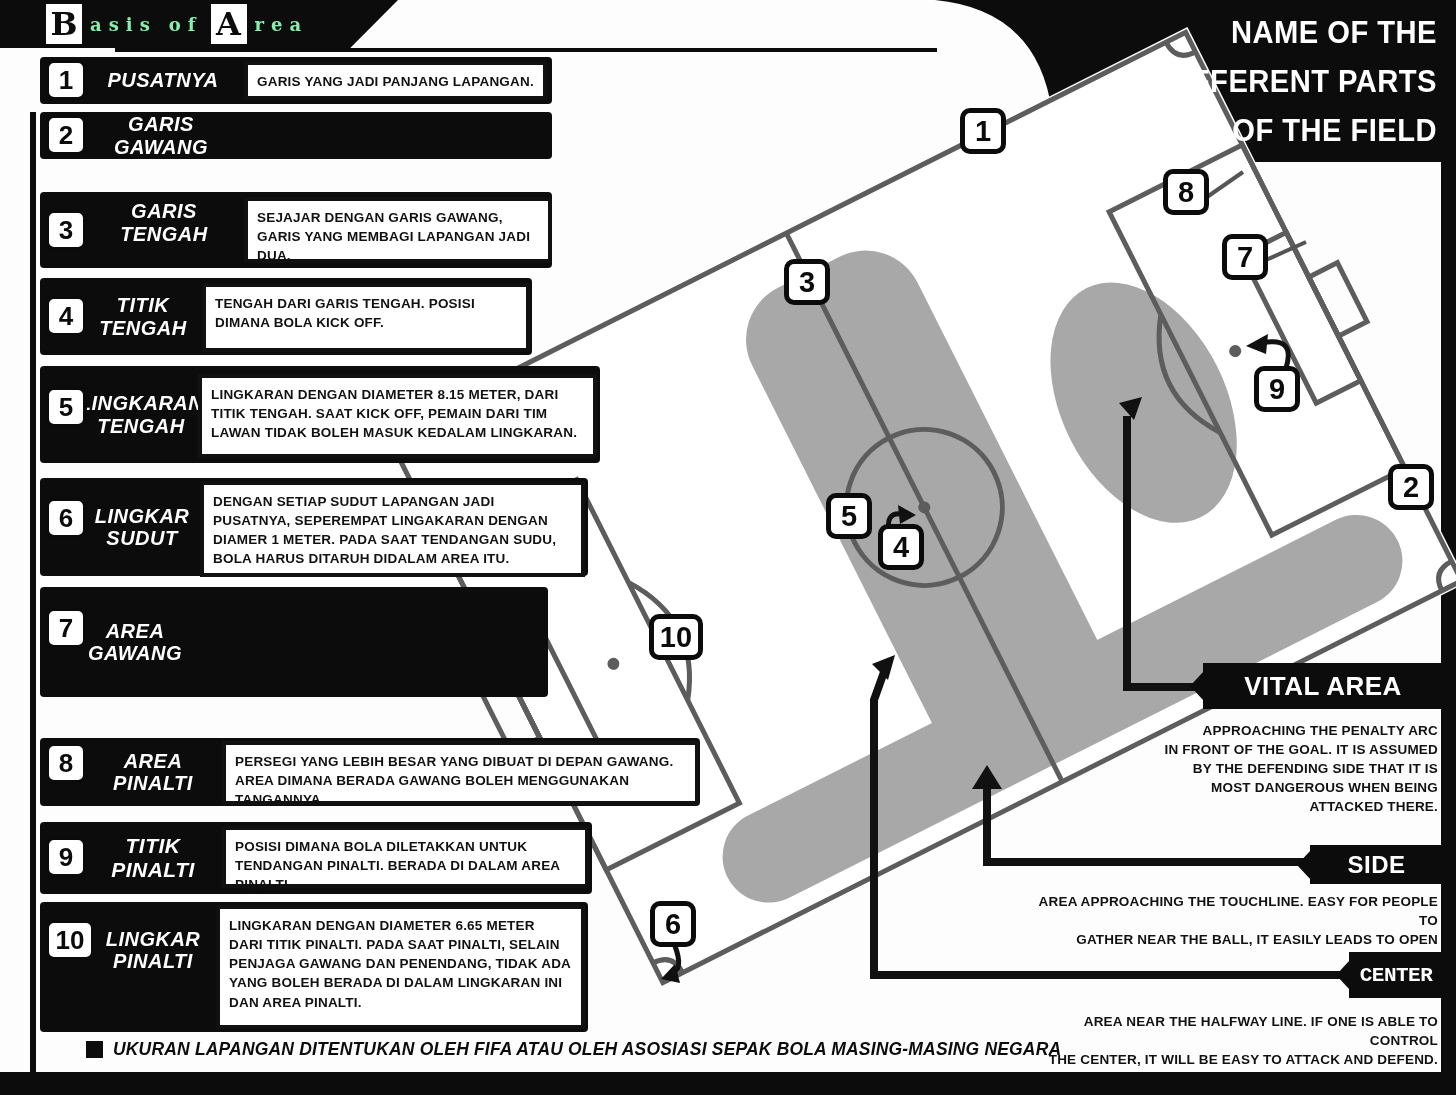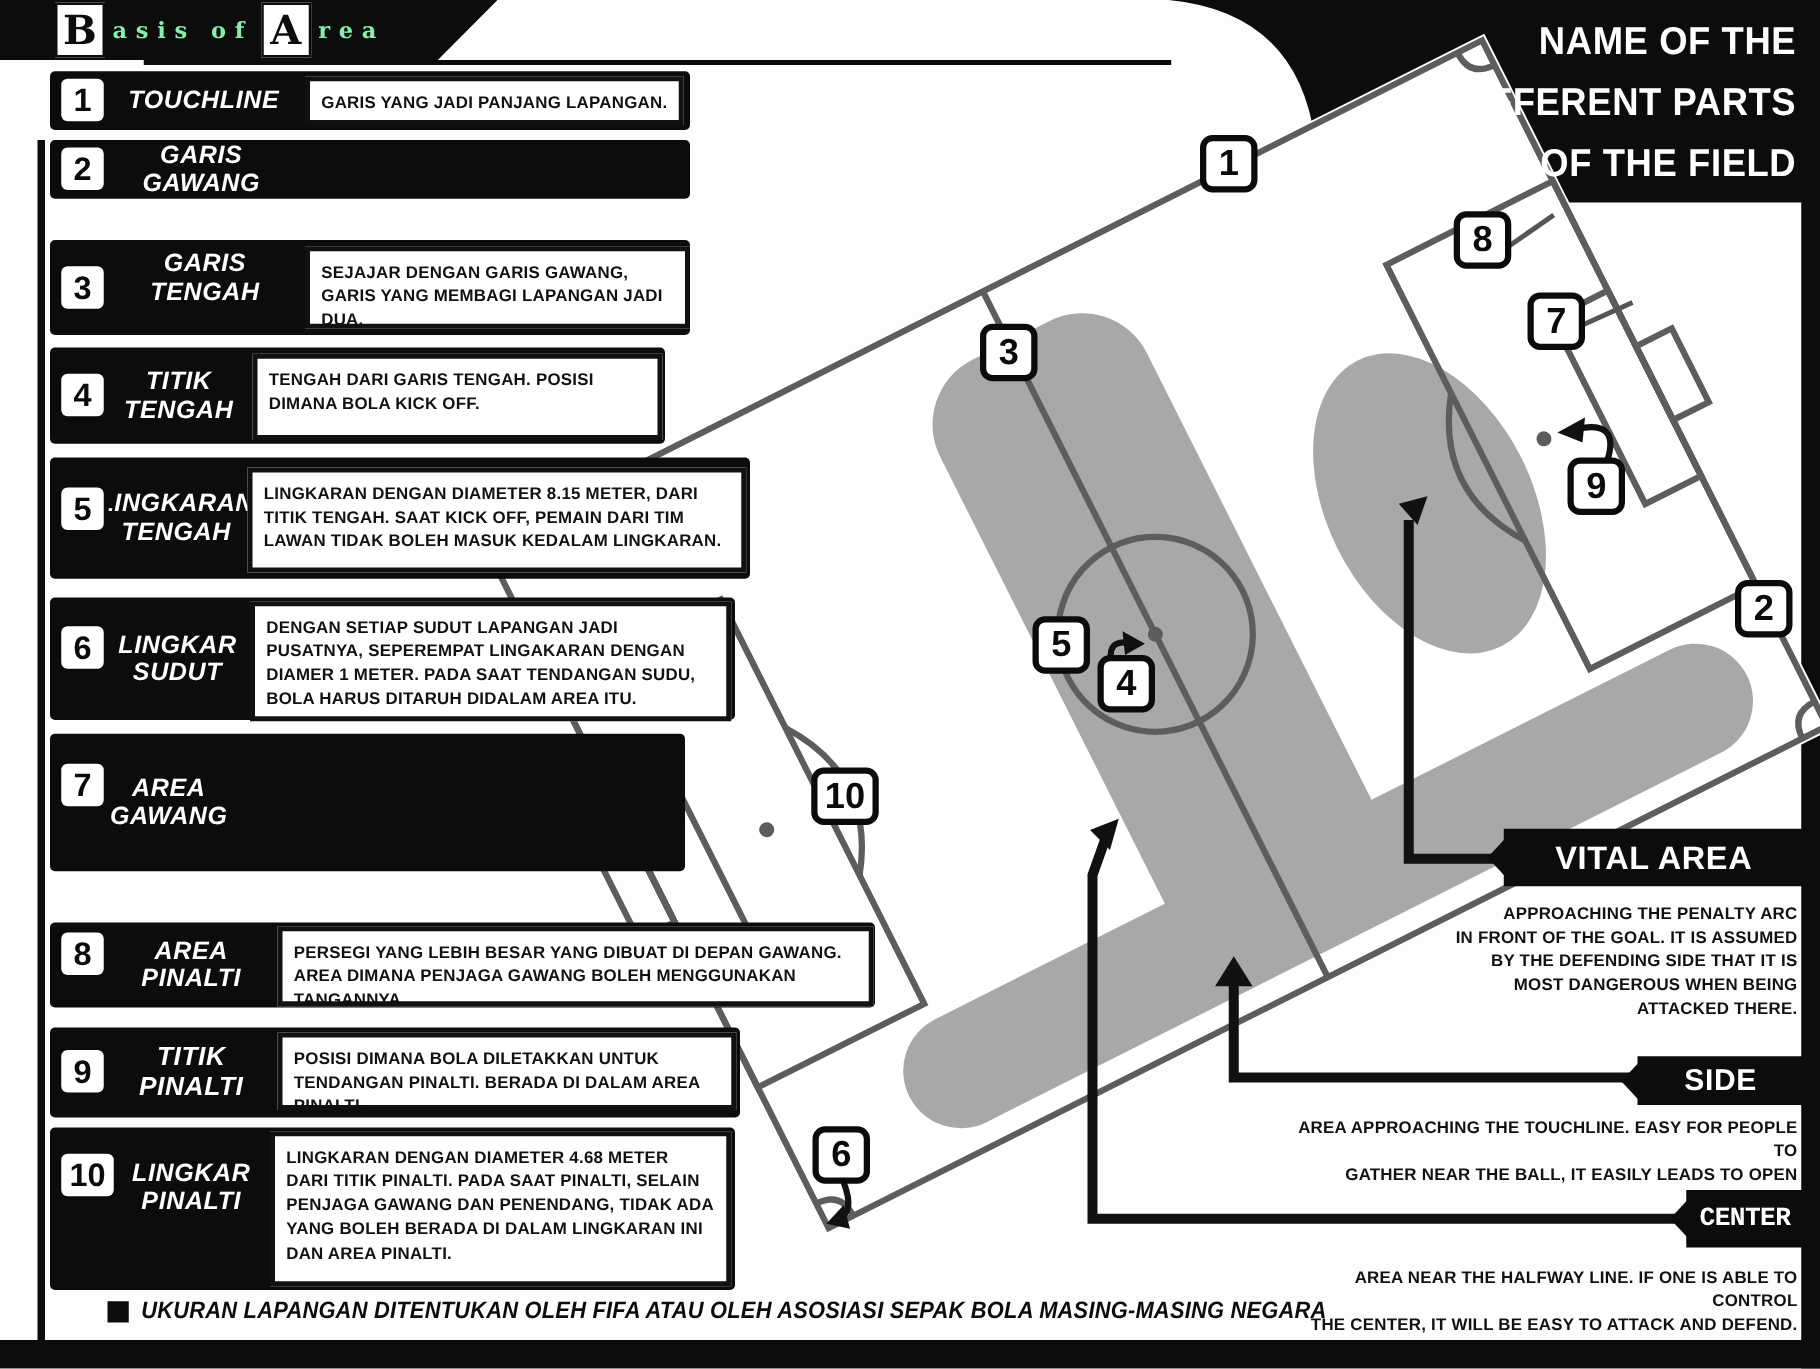--- a/index.html
+++ b/index.html
@@ -162,21 +162,21 @@
     <span class="cap-box">A</span>
     <span class="cap-gray">rea</span>
   </div>
 
 
   <div class="ov" id="hdr">NAME OF THE
 DIFFERENT PARTS
 OF THE FIELD</div>
 
   <div class="bar b1"></div>
-  <div class="lbl l1">TOUCHLINE</div>
+  <div class="lbl l1">PUSATNYA</div>
   <div class="desc d1">GARIS YANG JADI PANJANG LAPANGAN.</div>
   <div class="badge g1">1</div>
 
   <div class="bar b2"></div>
   <div class="lbl l2">GARIS GAWANG</div>
   <div class="badge g2">2</div>
 
   <div class="bar b3"></div>
   <div class="lbl l3">GARIS TENGAH</div>
   <div class="desc d3">SEJAJAR DENGAN GARIS GAWANG, GARIS YANG MEMBAGI LAPANGAN JADI DUA.</div>
@@ -201,32 +201,32 @@
   <div class="badge g6">6</div>
 
   <div class="bar b7"></div>
   <div class="lbl l7">AREA
 GAWANG</div>
   <div class="badge g7">7</div>
 
   <div class="bar b8"></div>
   <div class="lbl l8">AREA
 PINALTI</div>
-  <div class="desc d8">PERSEGI YANG LEBIH BESAR YANG DIBUAT DI DEPAN GAWANG. AREA DIMANA PENJAGA GAWANG BOLEH MENGGUNAKAN TANGANNYA.</div>
+  <div class="desc d8">PERSEGI YANG LEBIH BESAR YANG DIBUAT DI DEPAN GAWANG. AREA DIMANA BERADA GAWANG BOLEH MENGGUNAKAN TANGANNYA.</div>
   <div class="badge g8">8</div>
 
   <div class="bar b9"></div>
   <div class="lbl l9">TITIK PINALTI</div>
   <div class="desc d9">POSISI DIMANA BOLA DILETAKKAN UNTUK TENDANGAN PINALTI. BERADA DI DALAM AREA PINALTI.</div>
   <div class="badge g9">9</div>
 
   <div class="bar b10"></div>
   <div class="lbl l10">LINGKAR
 PINALTI</div>
-  <div class="desc d10">LINGKARAN DENGAN DIAMETER 4.68 METER DARI TITIK PINALTI. PADA SAAT PINALTI, SELAIN PENJAGA GAWANG DAN PENENDANG, TIDAK ADA YANG BOLEH BERADA DI DALAM LINGKARAN INI DAN AREA PINALTI.</div>
+  <div class="desc d10">LINGKARAN DENGAN DIAMETER 6.65 METER DARI TITIK PINALTI. PADA SAAT PINALTI, SELAIN PENJAGA GAWANG DAN PENENDANG, TIDAK ADA YANG BOLEH BERADA DI DALAM LINGKARAN INI DAN AREA PINALTI.</div>
   <div class="badge g10">10</div>
 
   <div class="marker mk1">1</div>
   <div class="marker mk2">2</div>
   <div class="marker mk3">3</div>
   <div class="marker mk4">4</div>
   <div class="marker mk5">5</div>
   <div class="marker mk6">6</div>
   <div class="marker mk7">7</div>
   <div class="marker mk8">8</div>

